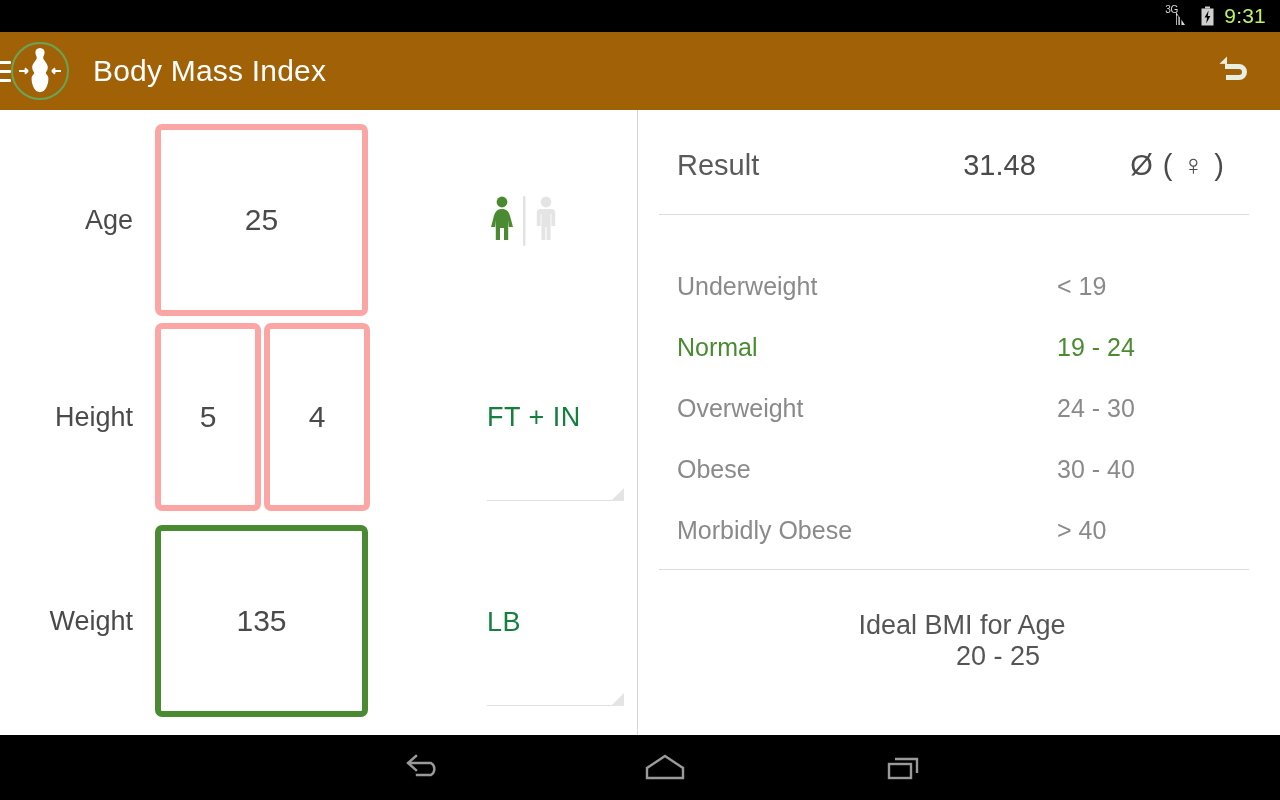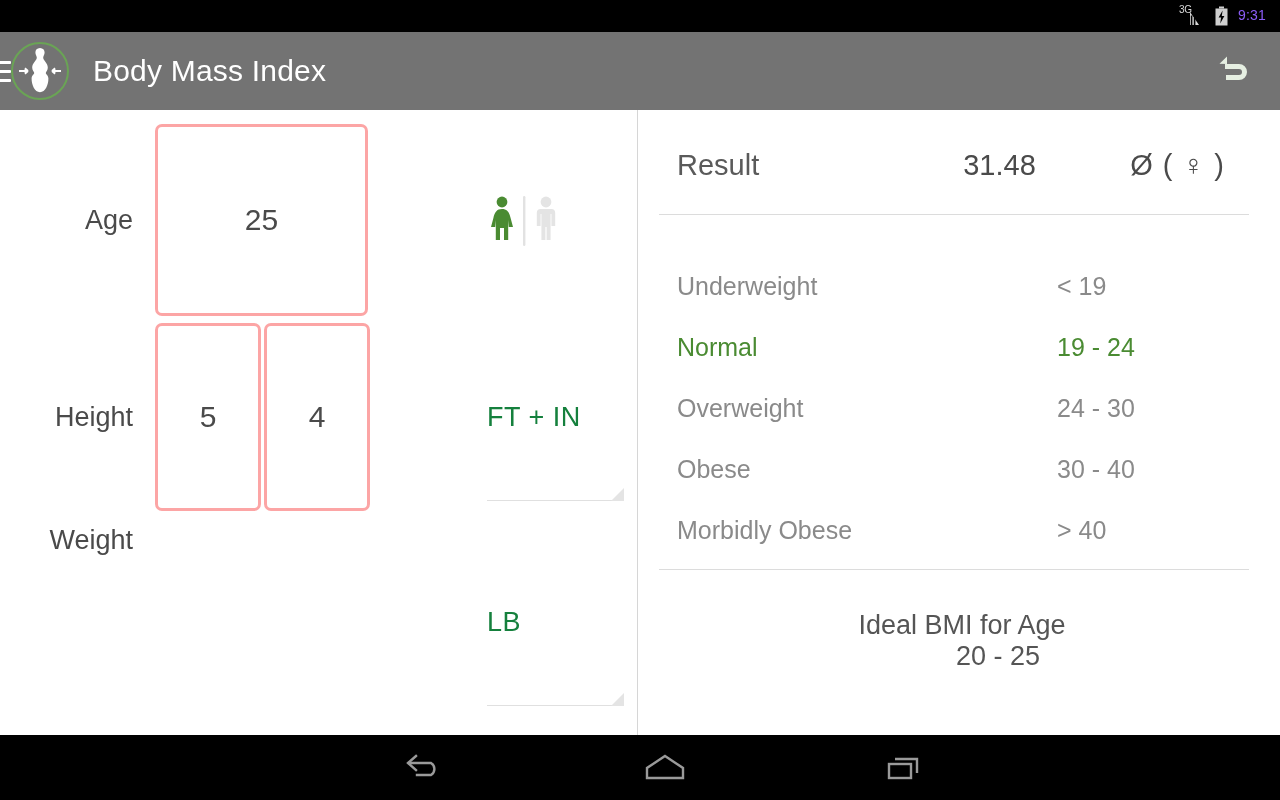--- a/index.html
+++ b/index.html
@@ -18,28 +18,28 @@
     display:flex; align-items:center; justify-content:flex-end;
     padding-right:14px; gap:9px;
   }
   .sb-signal{ position:relative; width:26px; height:20px; display:block; }
   .sb-3g{
     position:absolute; left:0; top:-1px; font-size:10px; line-height:10px;
     color:#d8d8d8; letter-spacing:-0.3px;
   }
   .sb-battery{ display:block; width:15px; height:20px; }
   .sb-time{
-    font-size:14px; line-height:21px; color:#8b5cf6; font-weight:400;
+    font-size:21px; line-height:21px; color:#bef264; font-weight:400;
     letter-spacing:0.2px; padding-bottom:2px;
   }
 
   
   .appbar{
     position:absolute; top:32px; left:0; width:1280px; height:78px;
-    background:#737373; display:flex; align-items:center;
+    background:#a16207; display:flex; align-items:center;
   }
   .hamburger{
     width:22px; margin-left:-11px; display:flex; flex-direction:column;
     gap:6px; flex:0 0 auto; cursor:pointer;
   }
   .hamburger i{ display:block; height:3px; background:#ffffff; border-radius:1px; }
   .app-logo{
     flex:0 0 auto; width:62px; height:62px; margin-left:-2px;
     display:flex; align-items:center; justify-content:center;
   }
@@ -64,21 +64,21 @@
   }
 
   
   .left{ position:relative; width:637px; height:625px; }
   .row{ position:absolute; display:flex; align-items:center; }
   .row-label{
     width:155px; text-align:right; padding-right:22px;
     font-size:27px; color:#4a4a4a; font-weight:400;
   }
   .field{
-    background:#ffffff; border:3px solid #fca5a5; border-radius:7px;
+    background:#ffffff; border:6px solid #fca5a5; border-radius:7px;
     display:flex; align-items:center; justify-content:center;
     font-size:30px; color:#4a4a4a; cursor:text;
   }
   .field.focused{ border-color:#4a8b32; }
 
   .row-age{ left:0; top:14px; }
   .f-age{ width:213px; height:192px; }
 
   .row-height{ left:0; top:213px; }
   .f-ft{ width:106px; height:188px; margin-right:3px; }
@@ -244,20 +244,21 @@
       </div>
       <div class="unitcol" style="top:280px; height:54px;">
         <span class="unit-text">FT + IN</span>
       </div>
       <div class="spinner" style="top:390px;">
         <span class="spinner-tri"></span>
       </div>
 
       <div class="row row-weight">
         <span class="row-label">Weight</span>
+        <span class="field f-weight focused">135</span>
       </div>
       <div class="unitcol" style="top:485px; height:54px;">
         <span class="unit-text">LB</span>
       </div>
       <div class="spinner" style="top:595px;">
         <span class="spinner-tri"></span>
       </div>
     </div>
 
     <div class="right">

